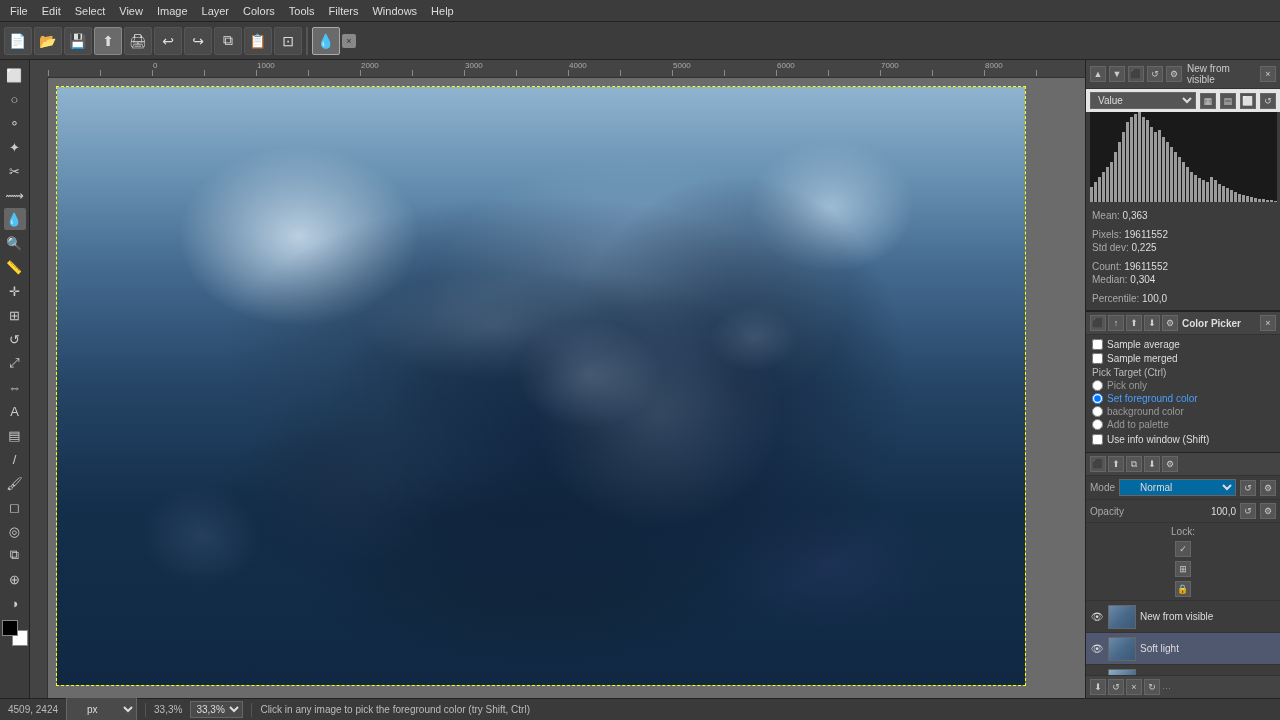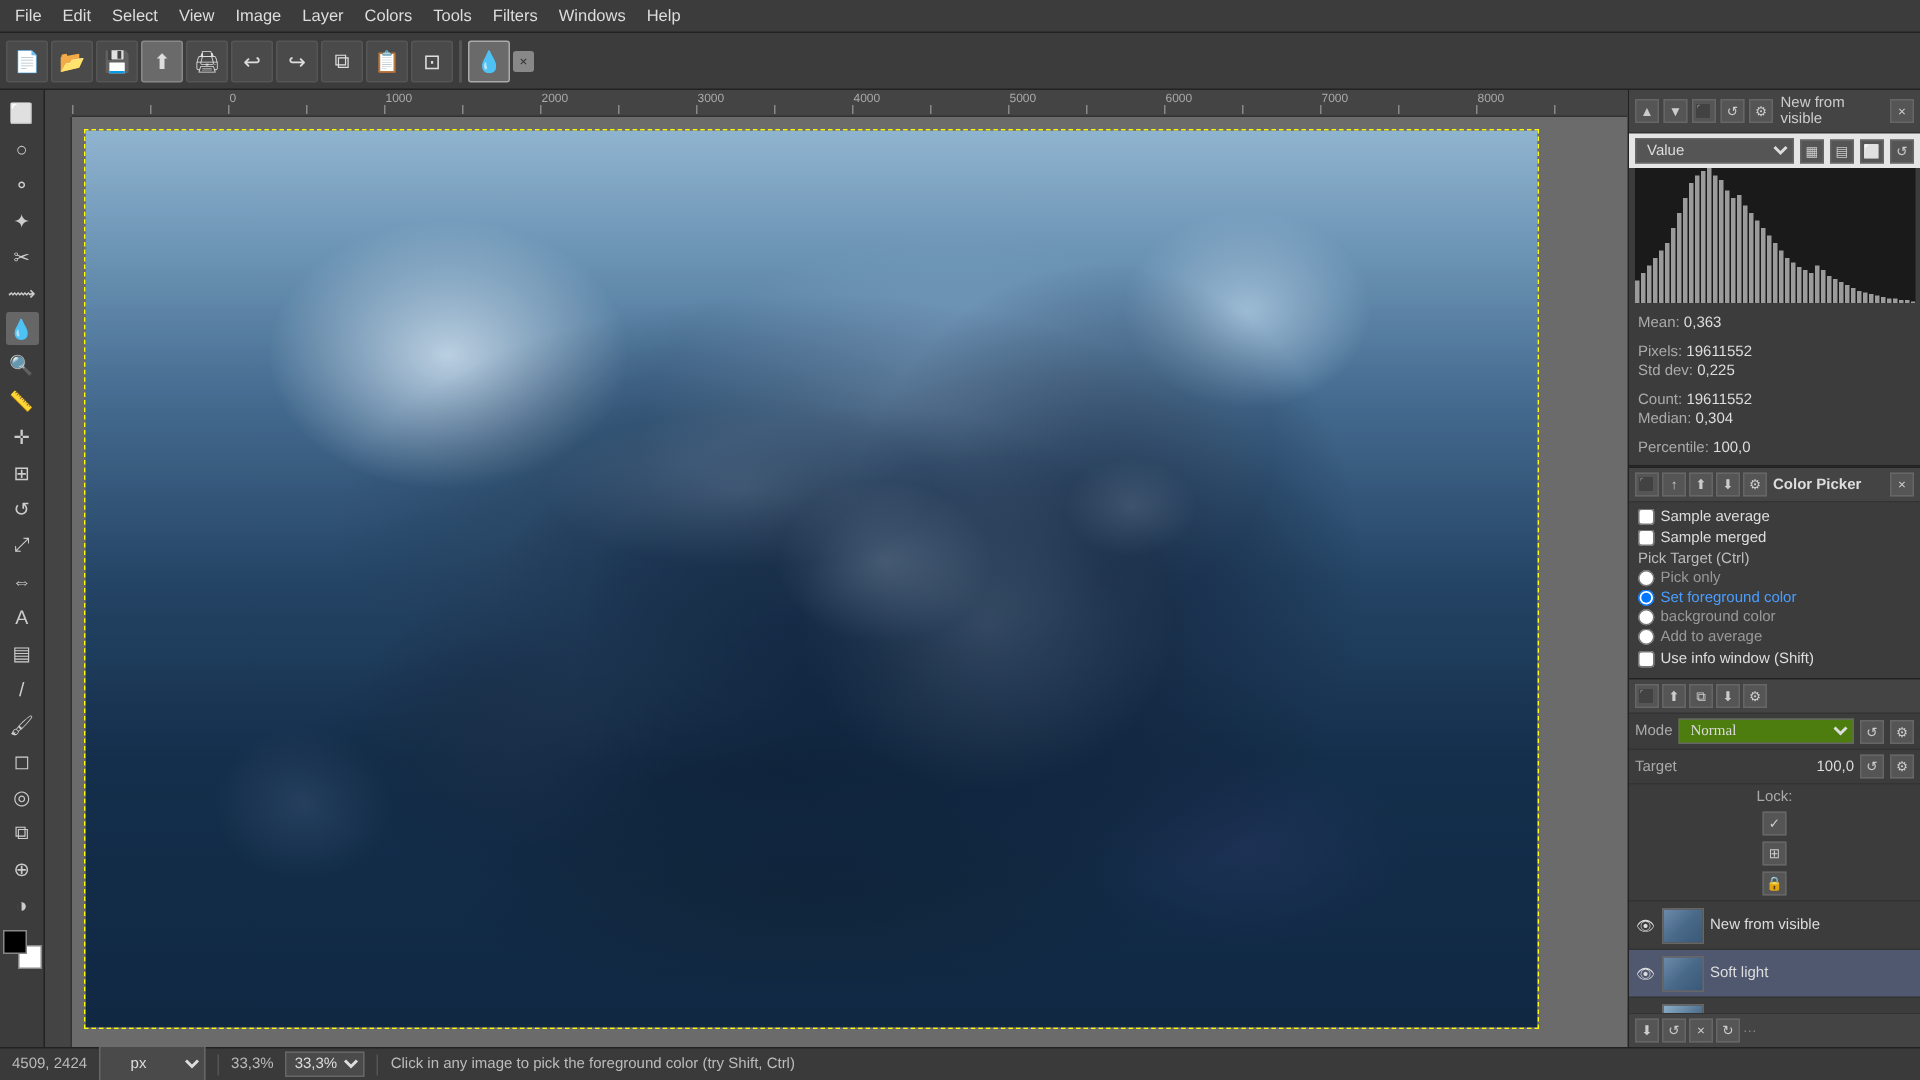--- a/index.html
+++ b/index.html
@@ -349,26 +349,25 @@
     #layers-mode-row {
       display: flex;
       align-items: center;
       padding: 3px 4px;
       gap: 4px;
       border-bottom: 1px solid #333;
     }
     .mode-label { color: #aaa; font-size: 10px; }
     #mode-select {
       flex: 1;
-      background: #4d7c0f;
+      background: #0369a1;
       border: 1px solid #666;
       color: #ddd;
       font-size: 10px;
-      padding: 1px 3px;
-      font-family: Liberation Serif, serif;
+      padding: 1px 16px;
     }
     #layers-opacity-row {
       display: flex;
       align-items: center;
       padding: 3px 4px;
       gap: 4px;
       border-bottom: 1px solid #333;
     }
     #layers-lock-row {
       display: flex;
@@ -717,21 +716,21 @@
         <div class="cp-radio-row">
           <input type="radio" name="pick-target" checked="" style="">
           <span class="cp-radio-active">Set foreground color</span>
         </div>
         <div class="cp-radio-row">
           <input type="radio" name="pick-target" style="">
           <span class="cp-radio-inactive">background color</span>
         </div>
         <div class="cp-radio-row">
           <input type="radio" name="pick-target" style="">
-          <span class="cp-radio-inactive">Add to average</span>
+          <span class="cp-radio-inactive">Add to palette</span>
         </div>
         <div class="cp-checkbox-row" style="margin-top:4px;">
           <input type="checkbox" style="">
           <span>Use info window  (Shift)</span>
         </div>
       </div>
     </div>
 
     <div id="layers-section">
       <div id="layers-toolbar">
@@ -749,21 +748,21 @@
           <option>Multiply</option>
           <option>Screen</option>
           <option>Soft light</option>
           <option>Hard light</option>
           <option>Overlay</option>
         </select>
         <div class="lyr-btn">↺</div>
         <div class="lyr-btn">⚙</div>
       </div>
       <div id="layers-opacity-row">
-        <span class="mode-label">Target</span>
+        <span class="mode-label">Opacity</span>
         <span class="opacity-value">100,0</span>
         <div class="lyr-btn">↺</div>
         <div class="lyr-btn">⚙</div>
       </div>
       <div id="layers-lock-row">
         <span class="lock-label">Lock:</span>
         <div class="lock-icon-btn">✓</div>
         <div class="lock-icon-btn">⊞</div>
         <div class="lock-icon-btn">🔒</div>
       </div>

